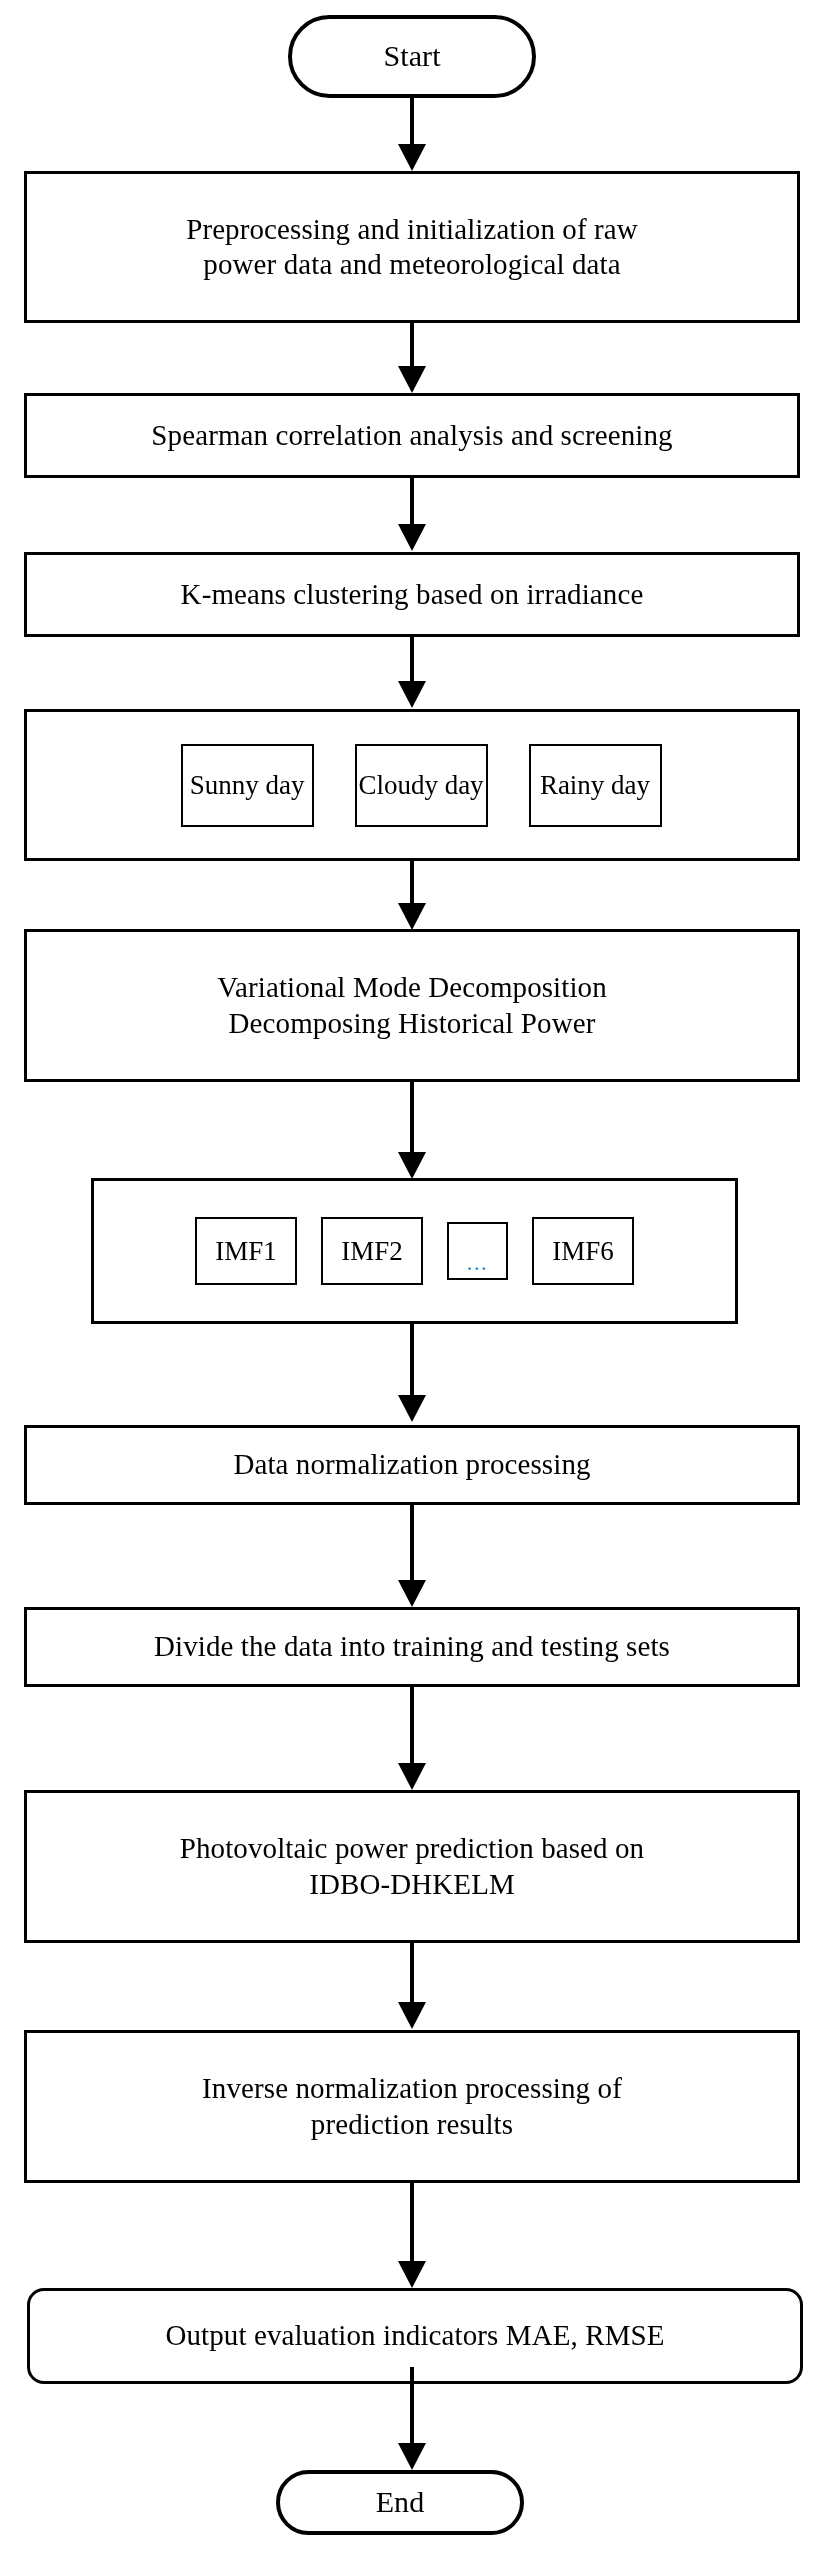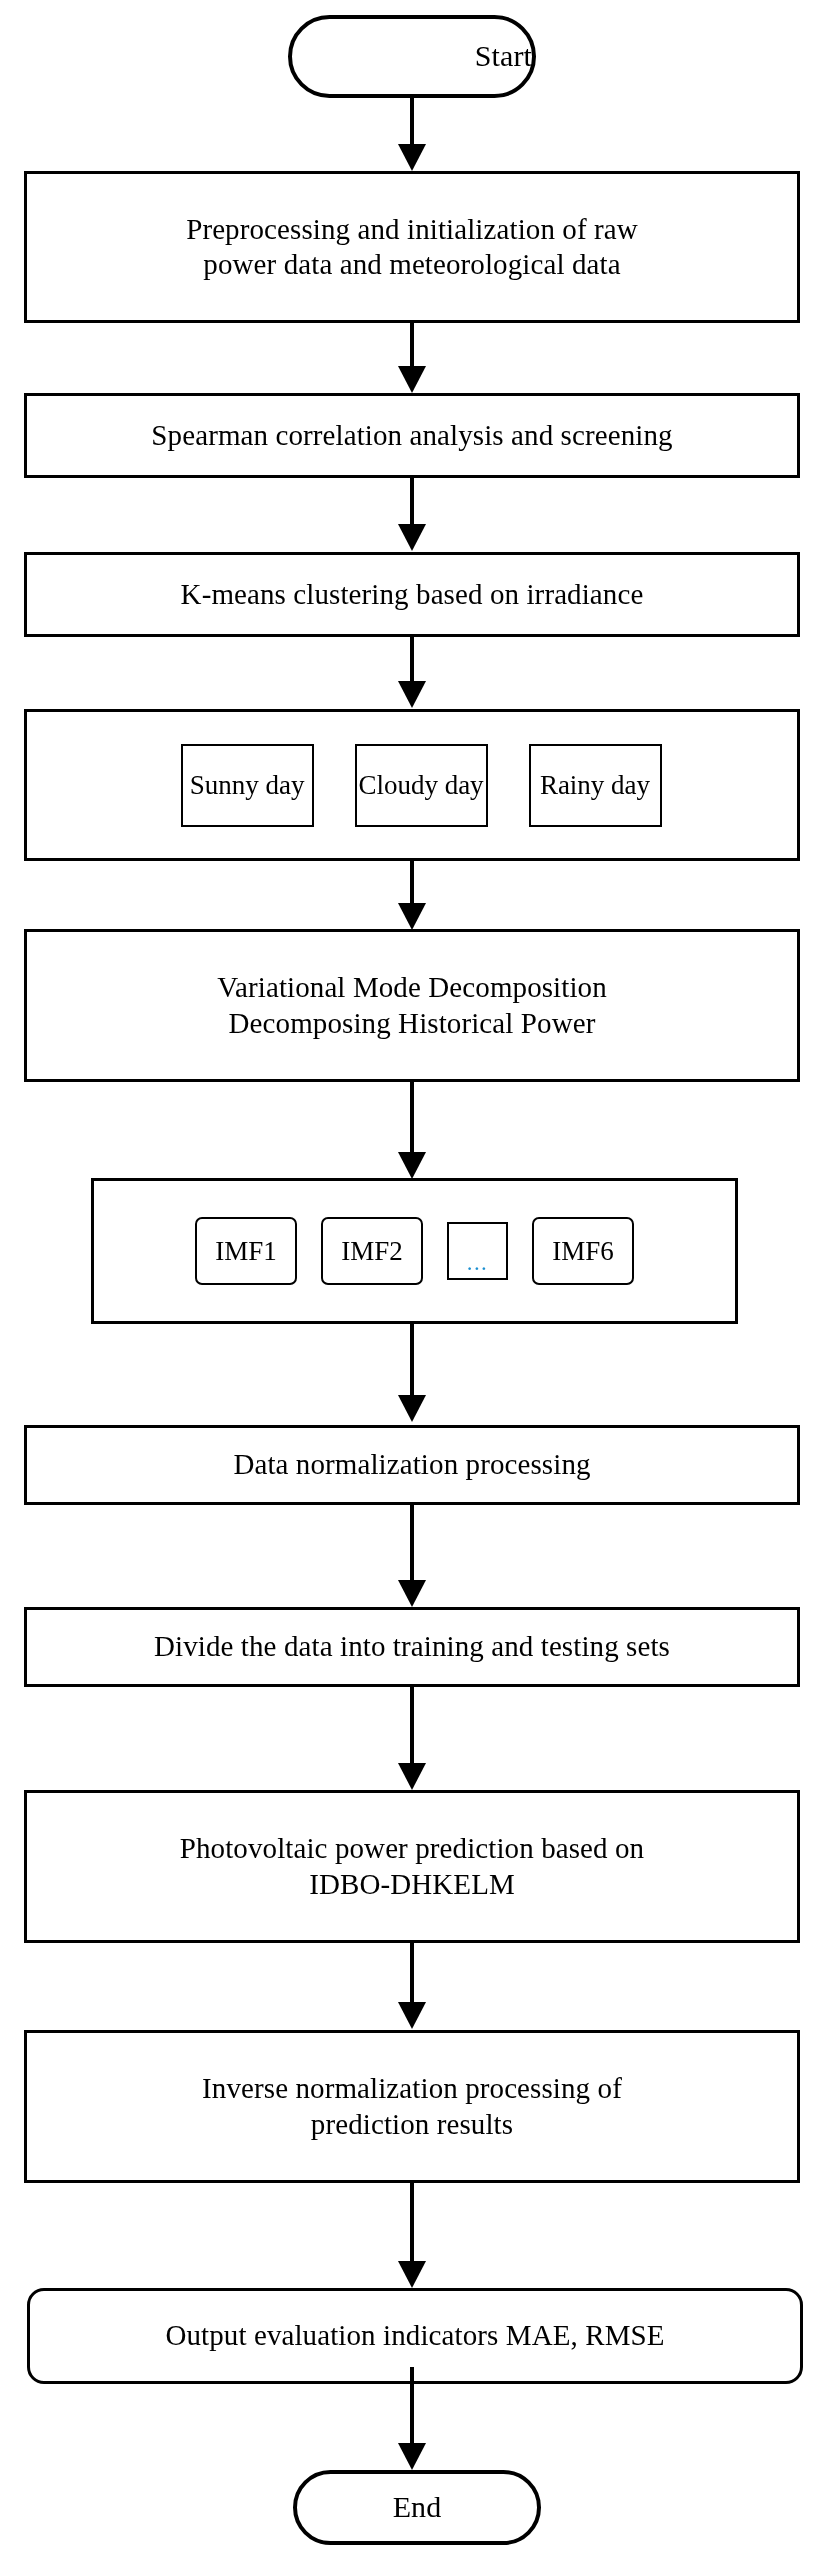--- a/index.html
+++ b/index.html
@@ -81,21 +81,20 @@
   }
   .chip.weather {
     width: 133px;
     height: 83px;
     font-size: 27px;
   }
   .chip.imf {
     width: 102px;
     height: 68px;
     font-size: 27px;
-    border-radius: 7px;
   }
   .chip.ellipsis {
     width: 61px;
     height: 58px;
     border-width: 2px;
     font-size: 23px;
     letter-spacing: 1.4px;
     align-items: flex-end;
     padding-bottom: 4.1px;
   }
@@ -122,21 +121,21 @@
     border-left: 14.2px solid transparent;
     border-right: 14.2px solid transparent;
     border-top: 27px solid #000000;
   }
 </style>
 </head>
 <body>
 
 <div id="chart-root">
 
-  <div class="node terminator" style="left:288px; top:15px; width:248px; height:83px;justify-content:flex-end;">
+  <div class="node terminator" style="left:288px; top:15px; width:248px; height:83px;">
     <span class="label">Start</span>
   </div>
 
   <div class="connector" style="top:97px; height:74px;">
     <div class="stem" style="height:49px;"></div>
     <div class="head" style="top:47px;"></div>
   </div>
 
   <div class="node process" style="left:24px; top:171px; width:776px; height:152px;">
     <span class="label">Preprocessing and initialization of raw
@@ -257,18 +256,18 @@
 
   <div class="node process" style="left:27px; top:2288px; width:776px; height:96px;border-radius:17px;">
     <span class="label">Output evaluation indicators MAE, RMSE</span>
   </div>
 
   <div class="connector" style="top:2367px; height:105px;">
     <div class="stem" style="height:78px;"></div>
     <div class="head" style="top:76px;"></div>
   </div>
 
-  <div class="node terminator" style="left:293px; top:2470px; width:248px; height:75px;">
+  <div class="node terminator" style="left:276px; top:2470px; width:248px; height:65px;">
     <span class="label">End</span>
   </div>
 
 </div>
 
 
 </body></html>

